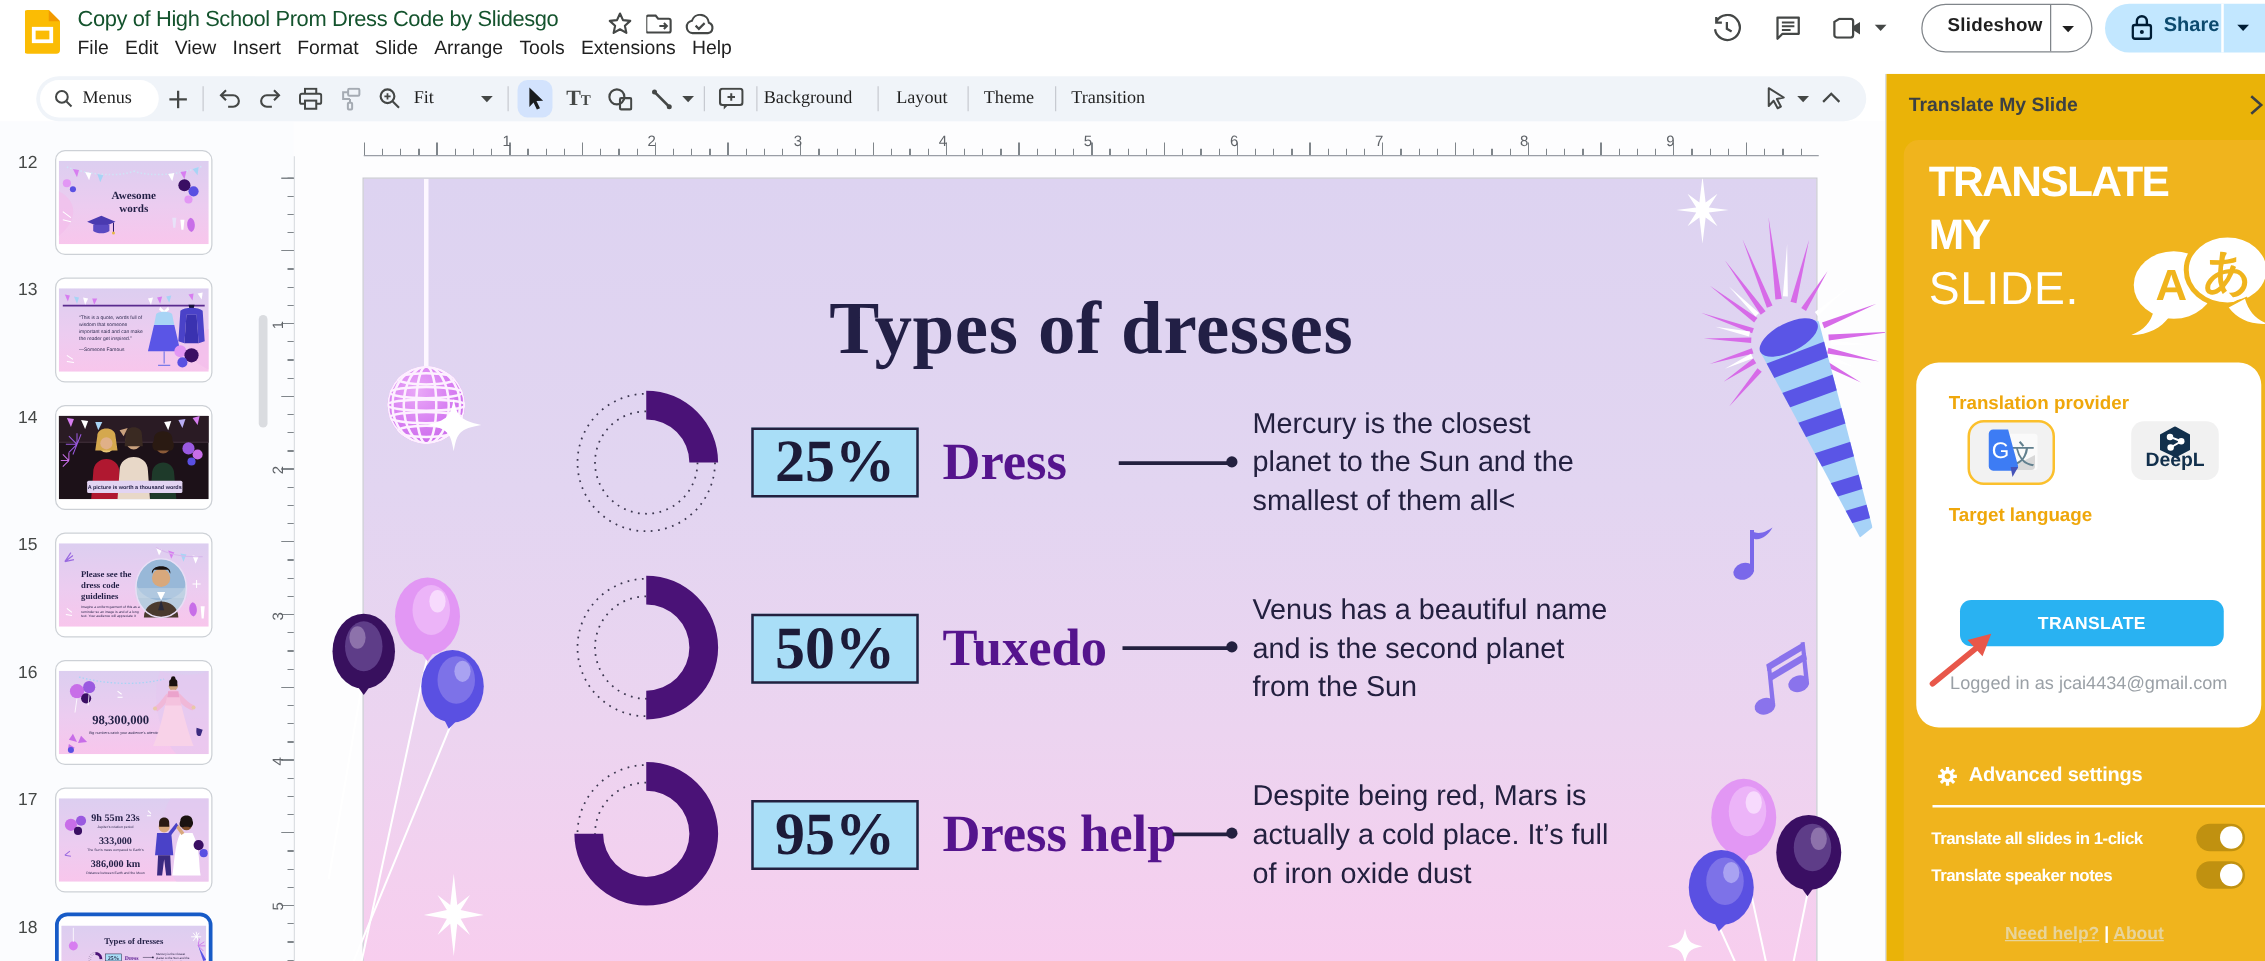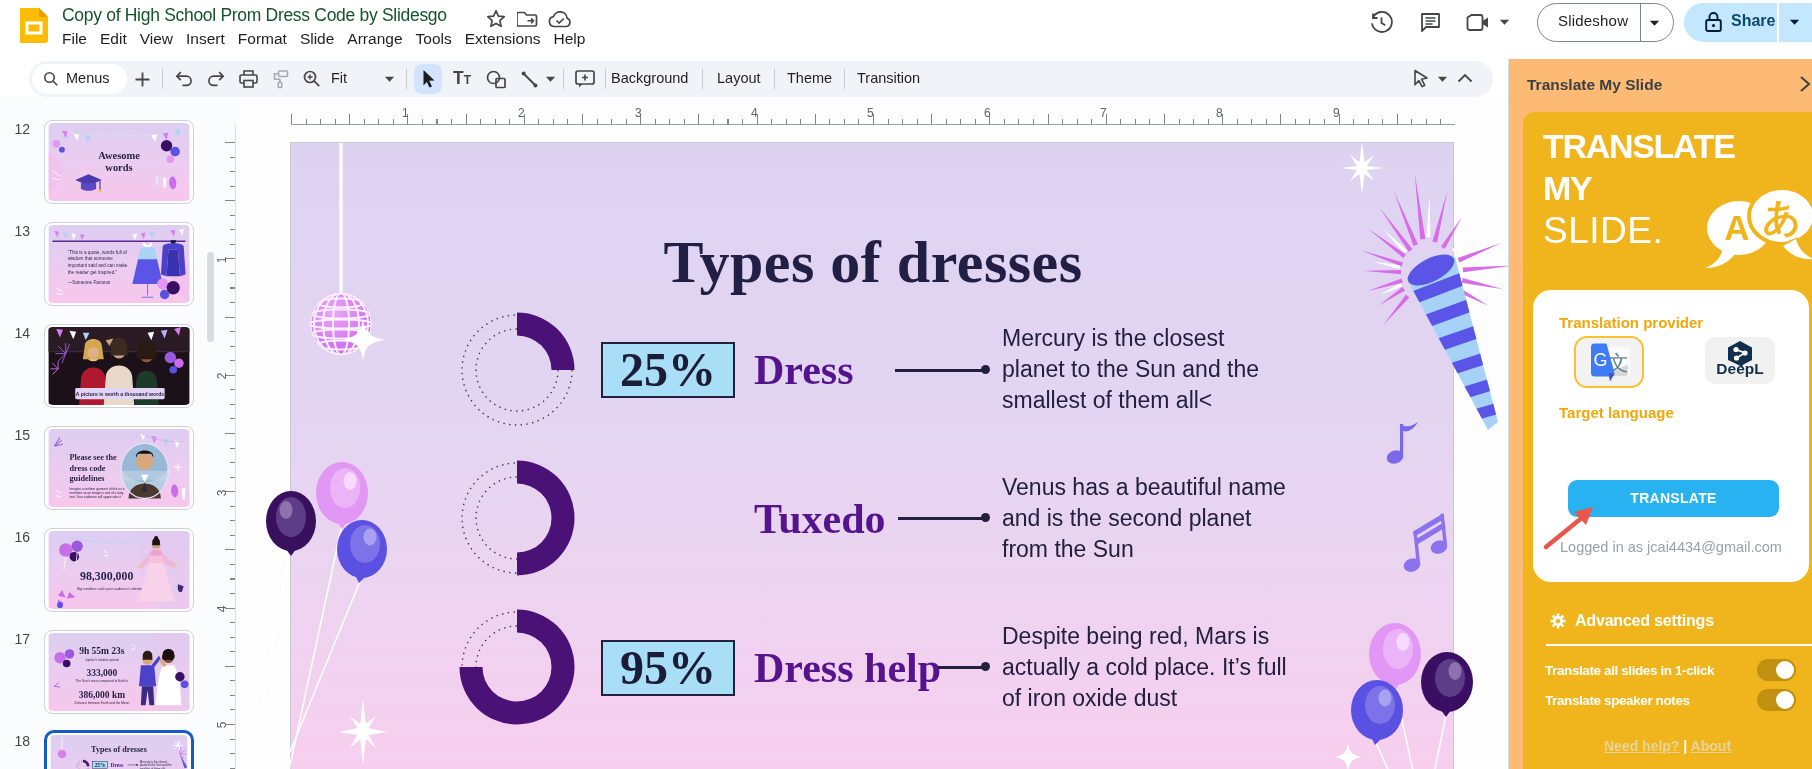--- a/index.html
+++ b/index.html
@@ -10,31 +10,31 @@
 
 
 #topbar { position:absolute; left:0; top:0; width:1812px; height:59px; background:#fff; z-index:30; }
 #doctitle { position:absolute; left:62px; top:5px; font-size:17.5px; color:#14532d; letter-spacing:-0.3px; }
 .menurow { position:absolute; left:62px; top:30px; font-size:15.5px; color:#1f1f1f; }
 .menurow span { margin-right:13px; }
 .topicons { position:absolute; top:10px; }
 
 
 #toolbar { position:absolute; left:29px; top:61px; width:1464px; height:36px;
-  background:#f0f4f9; border-radius:18px; z-index:25; }
+  background:#f0f4f9; border-radius:18px; z-index:25;font-family:Liberation Serif, serif; }
 .tbtext { position:absolute; top:9px; font-size:14.5px; color:#1f1f1f; }
 .tbdiv { position:absolute; top:8px; width:1px; height:20px; background:#c7cad1; }
 #menuspill { position:absolute; left:3px; top:3px; width:95px; height:30px; background:#fff; border-radius:15px; }
 #menuspill span { position:absolute; left:34px; top:6px; font-size:14.5px; color:#1f1f1f; }
 #cursorsel { position:absolute; left:385px; top:3px; width:28px; height:30px; background:#d3e3fd; border-radius:8px; }
 
 
 #film { position:absolute; left:0; top:97px; width:235px; height:672px; background:#fbfcfe; }
 .thumbnum { position:absolute; width:26px; text-align:right; font-size:14px; color:#444746; }
-.thumb { position:absolute; left:44px; width:150px; height:84px; border-radius:8px;
+.thumb { position:absolute; left:44px; width:126px; height:84px; border-radius:8px;
   border:1px solid #cdd1d6; overflow:hidden; background:#fff; padding:2px; }
 .thumb svg { width:100%; height:100%; border-radius:6px; display:block; }
 .thumbsel { border:3px solid #175bc7; border-radius:10px; box-shadow:inset 0 0 0 2px #fff; }
 #filmsb { position:absolute; left:207px; top:155px; width:7px; height:90px; background:#dadce0; border-radius:4px; }
 
 
 #canvas { position:absolute; left:235px; top:97px; width:1273px; height:672px; background:#fdfdfe; overflow:hidden; }
 #canvasline-v { position:absolute; left:235px; top:125px; width:1px; height:644px; background:#dcdfe3; z-index:5;}
 #rulertop-line { position:absolute; left:56px; top:27px; width:1164px; height:1px; background:#9a9ea6; }
 
@@ -47,21 +47,21 @@
 .pctbox { position:absolute; left:310px; width:134px; height:56px; background:#a9def7;
   border:2px solid #23203f; text-align:center; line-height:51px;
   font-family:"Liberation Serif", serif; font-weight:bold; font-size:48px; color:#1c1b38; }
 .rowlabel { position:absolute; left:463px; font-family:"Liberation Serif", serif;
   font-weight:bold; font-size:42px; color:#55148d; }
 .connline { position:absolute; height:2.5px; background:#23203f; }
 .conndot { position:absolute; width:9px; height:9px; border-radius:50%; background:#23203f; }
 .rowdesc { position:absolute; left:711px; width:320px; font-size:23px; line-height:31px; color:#23203f; }
 
 
-#sidebar { position:absolute; left:1509px; top:59px; width:303px; height:710px; background:#fdba74; }
+#sidebar { position:absolute; left:1509px; top:59px; width:303px; height:710px; background:#eab308; }
 #sbheader { position:absolute; left:18px; top:17px; font-size:15.5px; font-weight:bold; color:#3c4043; }
 #sbpanel { position:absolute; left:14px; top:53px; width:289px; height:657px; background:#f0b41d; border-top-left-radius:12px; }
 .ywhite { color:#fff; font-weight:bold; }
 #sbcard { position:absolute; left:10px; top:178px; width:276px; height:292px; background:#fff; border-radius:18px; }
 .goldlabel { font-size:15px; font-weight:bold; color:#efa70b; }
 .rnum { position:absolute; top:9px; font-size:12px; color:#5f6368; }
 #vruler { position:absolute; left:221px; top:125px; width:15px; height:644px; z-index:10; }
 .vnum { position:absolute; left:-2px; font-size:12px; color:#5f6368; transform:rotate(-90deg); }
 </style>
 </head>
@@ -82,20 +82,21 @@
       <span class="rnum" style="left:1098px">9</span>
     <div id="slide">
       <div id="slidetitle">Types of dresses</div>
 
       <div class="pctbox" style="top:199px">25%</div>
       <div class="rowlabel" style="top:203px">Dress</div>
       <div class="connline" style="left:604px;top:226px;width:88px"></div>
       <div class="conndot" style="left:690px;top:222px"></div>
       <div class="rowdesc" style="top:180px">Mercury is the closest<br>planet to the Sun and the<br>smallest of them all&lt;</div>
 
+      <div class="pctbox" style="top:348px">50%</div>
       <div class="rowlabel" style="top:352px">Tuxedo</div>
       <div class="connline" style="left:607px;top:374px;width:85px"></div>
       <div class="conndot" style="left:690px;top:370px"></div>
       <div class="rowdesc" style="top:329px">Venus has a beautiful name<br>and is the second planet<br>from the Sun</div>
 
       <div class="pctbox" style="top:497px">95%</div>
       <div class="rowlabel" style="top:501px">Dress help</div>
       <div class="connline" style="left:647px;top:523px;width:45px"></div>
       <div class="conndot" style="left:690px;top:519px"></div>
       <div class="rowdesc" style="top:478px">Despite being red, Mars is<br>actually a cold place. It’s full<br>of iron oxide dust</div>
@@ -586,21 +587,21 @@
       <path d="M5.5 6 h10 M5.5 9 h10 M5.5 12 h7" stroke="#444746" stroke-width="1.5"></path>
     </svg>
     <svg class="abs" style="left:1466px;top:14px" width="26" height="17" viewBox="0 0 26 17">
       <path d="M1.5 3.5 l4 -2.5 h9 a2 2 0 0 1 2 2 v11 a2 2 0 0 1 -2 2 h-11 a2 2 0 0 1 -2 -2 z" fill="none" stroke="#444746" stroke-width="1.8"></path>
       <path d="M16.5 7 l5.5 -3.5 v10 l-5.5 -3.5 z" fill="#444746"></path>
     </svg>
     <svg class="abs" style="left:1499px;top:19px" width="11" height="7" viewBox="0 0 11 7">
         <path d="M0.8 0.8 l4.7 5 4.7 -5 z" fill="#444746"></path>
       </svg>
     <div class="abs" style="left:1537px;top:3px;width:137px;height:39px;border:1px solid #80858a;border-radius:20px;">
-      <div class="abs" style="left:20px;top:8px;font-size:15px;color:#1f1f1f;font-weight:normal;letter-spacing:.2px">Slideshow</div>
+      <div class="abs" style="left:20px;top:8px;font-size:15px;color:#1f1f1f;font-weight:bold;letter-spacing:.2px">Slideshow</div>
       <div class="abs" style="left:102px;top:0;width:1px;height:37px;background:#80858a"></div>
       <svg class="abs" style="left:111px;top:16px" width="11" height="7" viewBox="0 0 11 7">
           <path d="M0.8 0.8 l4.7 5 4.7 -5 z" fill="#1f1f1f"></path>
         </svg>
     </div>
     <div class="abs" style="left:1684px;top:3px;width:128px;height:39px;background:#c2e7ff;border-radius:20px 0 0 20px;">
       <svg class="abs" style="left:21px;top:9px" width="17" height="21" viewBox="0 0 17 21">
         <rect x="1.2" y="8" width="14.6" height="11" rx="1.8" fill="none" stroke="#001d35" stroke-width="1.9"></rect>
         <path d="M4.5 8 v-3 a4 4 0 0 1 8 0 v3" fill="none" stroke="#001d35" stroke-width="1.9"></path>
         <circle cx="8.5" cy="13.5" r="1.6" fill="#001d35"></circle>

